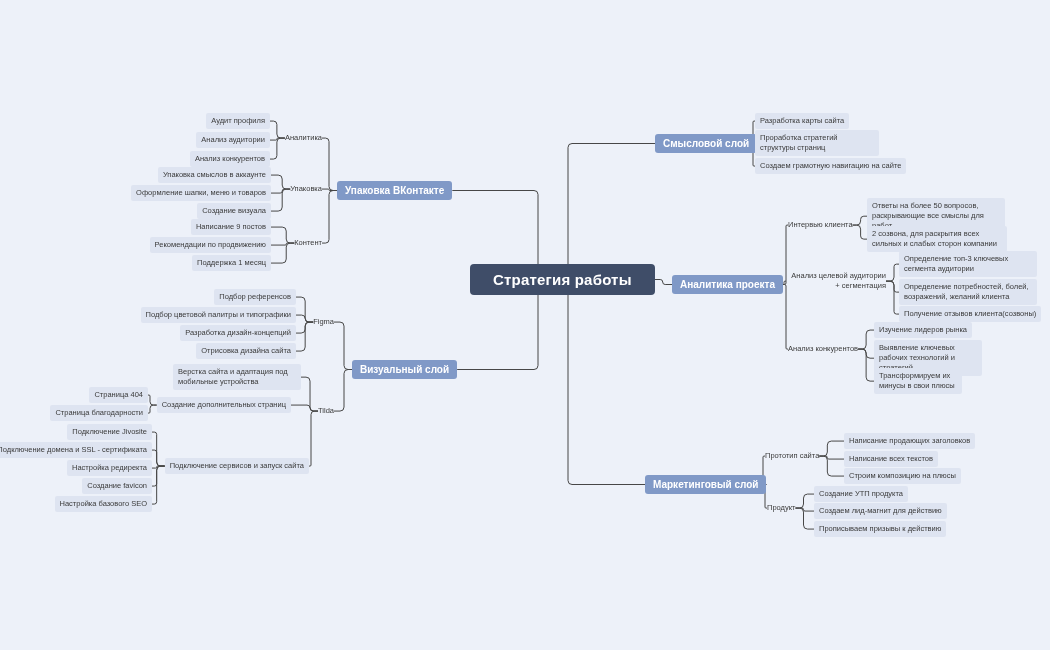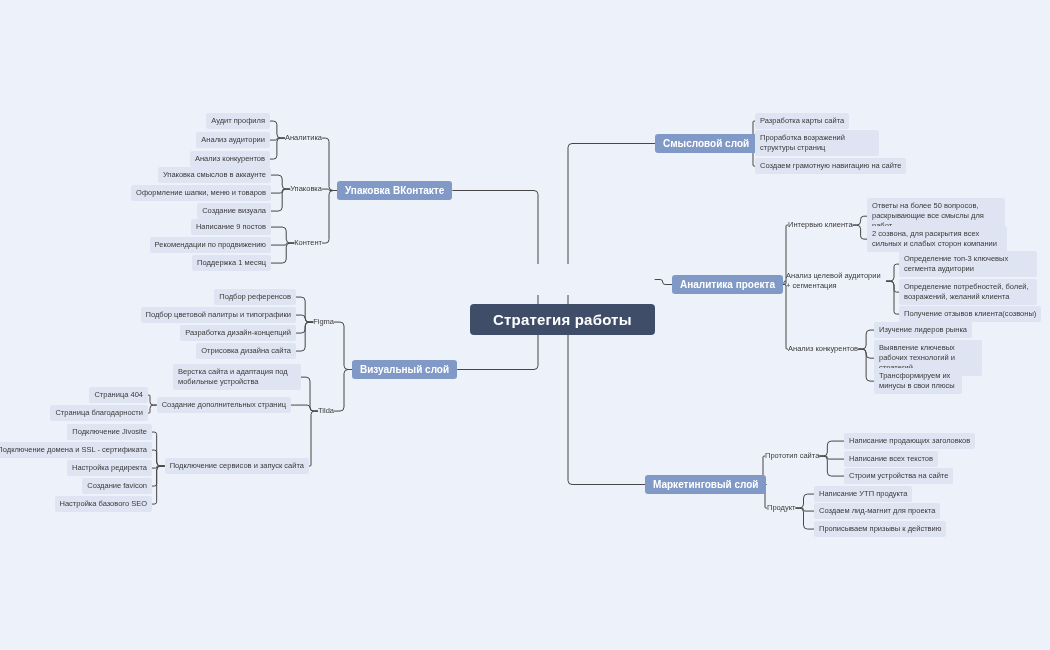--- a/index.html
+++ b/index.html
@@ -7,35 +7,35 @@
     position:relative;width:1050px;height:650px;overflow:hidden;
     background:var(--background,#edf1f9);
     font-family:"Liberation Sans",sans-serif;
   }
   #connectors{position:absolute;left:0;top:0;width:1050px;height:650px;pointer-events:none;}
   #connectors path{fill:none;stroke:var(--line,#474747);stroke-width:1;}
   .node{position:absolute;box-sizing:border-box;}
   .central-node{
     background:var(--central-bg,#3f4d68);color:#fff;
     font-size:15px;font-weight:bold;letter-spacing:.2px;
-    padding:7px 23px;border-radius:4px;white-space:nowrap;margin-top:40px;
+    padding:7px 23px;border-radius:4px;white-space:nowrap;
   }
   .branch-node{
     background:var(--branch-bg,#8099c7);color:#fff;
     font-size:10px;font-weight:bold;
     padding:4px 8px;border-radius:3px;white-space:nowrap;
   }
   .leaf-node{
     background:var(--leaf-bg,#dee4f1);color:var(--text,#3a3a3a);
     font-size:7.5px;line-height:1.35;
     padding:3px 5px;border-radius:2px;white-space:nowrap;text-align:left;
   }
   .label-node{
     background:transparent;color:var(--text,#3a3a3a);
-    font-size:7.5px;line-height:1.35;white-space:nowrap;text-align:left;
+    font-size:7.5px;line-height:1.35;white-space:nowrap;text-align:right;
   }
   .wrap{white-space:normal;}
 </style>
 </head>
 <body>
 
 <div id="canvas">
   <svg id="connectors" xmlns="http://www.w3.org/2000/svg">
       <path d="M538,264 L538,194.5 Q538,190.5 534,190.5 L452.3125,190.5"></path>
       <path d="M337,190.5 L333,190.5 Q329,190.5 329,186.5 L329,141.5625 Q329,138.0625 325.5,138.0625 L322,138.0625"></path>
@@ -128,21 +128,21 @@
   <div class="node leaf-node" style="right:902px;top:405px">Страница благодарности</div>
   <div class="node leaf-node" style="right:741px;top:458px">Подключение сервисов и запуск сайта</div>
   <div class="node leaf-node" style="right:898px;top:424px">Подключение Jivosite</div>
   <div class="node leaf-node" style="right:898px;top:442px">Подключение домена и SSL - сертификата</div>
   <div class="node leaf-node" style="right:898px;top:460px">Настройка редиректа</div>
   <div class="node leaf-node" style="right:898px;top:478px">Создание favicon</div>
   <div class="node leaf-node" style="right:898px;top:496px">Настройка базового SEO</div>
 
   <div class="node branch-node" style="left:655px;top:134px">Смысловой слой</div>
   <div class="node leaf-node" style="left:755px;top:113px">Разработка карты сайта</div>
-  <div class="node leaf-node wrap" style="left:755px;top:130px;width:124px">Проработка возражений структуры страниц</div>
+  <div class="node leaf-node wrap" style="left:755px;top:130px;width:124px">Проработка стратегий структуры страниц</div>
   <div class="node leaf-node" style="left:755px;top:158px">Создаем грамотную навигацию на сайте</div>
 
   <div class="node branch-node" style="left:672px;top:275px">Аналитика проекта</div>
 
   <div class="node label-node" style="left:788px;top:220px">Интервью клиента</div>
   <div class="node leaf-node wrap" style="left:867px;top:198px;width:138px">Ответы на более 50 вопросов, раскрывающие все смыслы для работ</div>
   <div class="node leaf-node wrap" style="left:867px;top:226px;width:140px">2 созвона, для раскрытия всех сильных и слабых сторон компании</div>
 
   <div class="node label-node wrap" style="left:786px;top:271px;width:100px">Анализ целевой аудитории + сегментация</div>
   <div class="node leaf-node wrap" style="left:899px;top:251px;width:138px">Определение топ-3 ключевых сегмента аудитории</div>
@@ -152,19 +152,19 @@
   <div class="node label-node" style="left:788px;top:344px">Анализ конкурентов</div>
   <div class="node leaf-node" style="left:874px;top:322px">Изучение лидеров рынка</div>
   <div class="node leaf-node wrap" style="left:874px;top:340px;width:108px">Выявление ключевых рабочих технологий и стратегий</div>
   <div class="node leaf-node wrap" style="left:874px;top:368px;width:88px">Трансформируем их минусы в свои плюсы</div>
 
   <div class="node branch-node" style="left:645px;top:475px">Маркетинговый слой</div>
 
   <div class="node label-node" style="left:765px;top:451px">Прототип сайта</div>
   <div class="node leaf-node" style="left:844px;top:433px">Написание продающих заголовков</div>
   <div class="node leaf-node" style="left:844px;top:451px">Написание всех текстов</div>
-  <div class="node leaf-node" style="left:844px;top:468px">Строим устройства на сайте</div>
+  <div class="node leaf-node" style="left:844px;top:468px">Строим композицию на плюсы</div>
 
   <div class="node label-node" style="left:767px;top:503px">Продукт</div>
-  <div class="node leaf-node" style="left:814px;top:486px">Написание УТП продукта</div>
-  <div class="node leaf-node" style="left:814px;top:503px">Создаем лид-магнит для проекта</div>
+  <div class="node leaf-node" style="left:814px;top:486px">Создание УТП продукта</div>
+  <div class="node leaf-node" style="left:814px;top:503px">Создаем лид-магнит для действию</div>
   <div class="node leaf-node" style="left:814px;top:521px">Прописываем призывы к действию</div>
 </div>
 
 </body></html>

